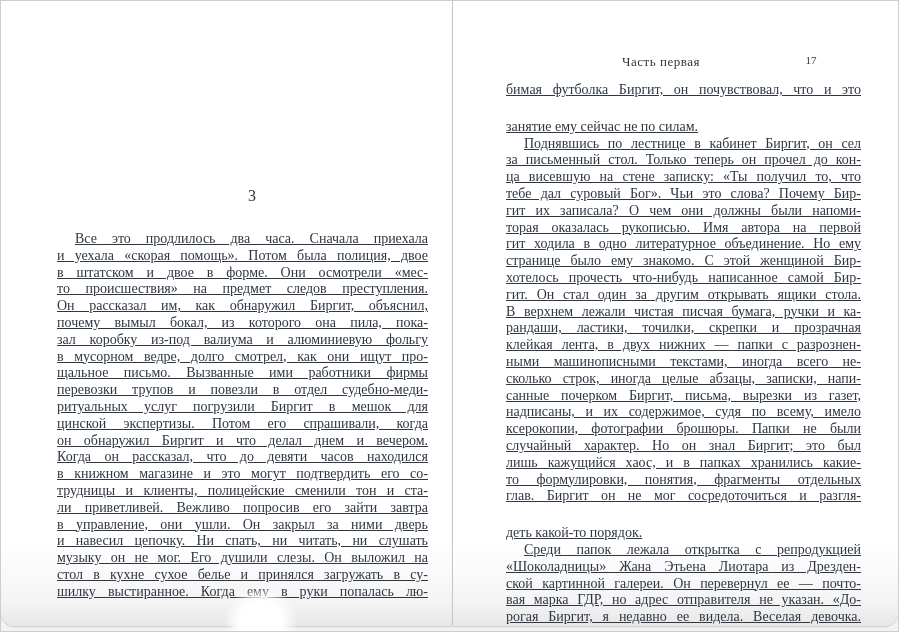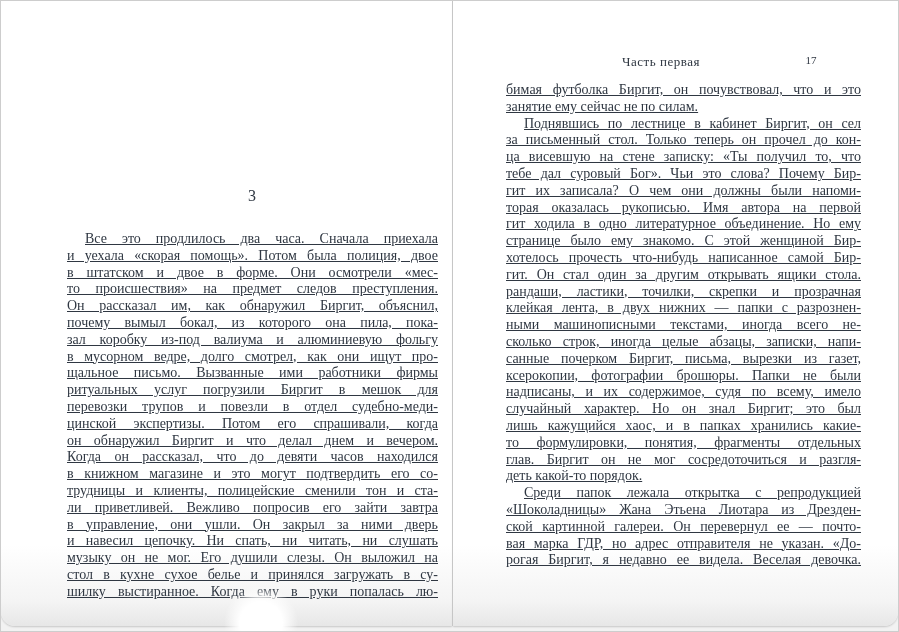--- a/index.html
+++ b/index.html
@@ -29,28 +29,28 @@
   }
   .running-header {
     position:absolute; left:505px; top:53px; width:310px;
     text-align:center; font-size:13px; letter-spacing:0.5px;
   }
   .page-number {
     position:absolute; left:796px; top:53px; width:28px;
     text-align:center; font-size:11px;
   }
   .text-block { position:absolute; font-size:14px;text-decoration:underline; }
-  .text-block.left-block  { left:66px;  top:230px; width:371px; }
+  .text-block.left-block  { left:56px;  top:230px; width:371px; }
   .text-block.right-block { left:505px; top:81px;  width:355px; }
   .line {
     line-height:16.8px; height:16.8px;
     text-align:justify; text-align-last:justify;
     white-space:normal; overflow:visible;
   }
-  .line.flush  { text-align-last:left; }
+  .line.flush  { text-align-last:left;margin-top:20px; }
   .line.indent { text-indent:18px; }
   .bottom-glow {
     position:absolute; left:223px; top:585px; width:74px; height:74px;
     border-radius:50%; z-index:4;
     background:radial-gradient(closest-side, #ffffff 58%, rgba(255,255,255,0) 100%);
   }
 </style>
 </head>
 <body>
 
@@ -69,22 +69,22 @@
   <div id="left-lines" class="text-block left-block">
       <div class="line indent">Все это продлилось два часа. Сначала приехала</div>
       <div class="line">и уехала «скорая помощь». Потом была полиция, двое</div>
       <div class="line">в штатском и двое в форме. Они осмотрели «мес-</div>
       <div class="line">то происшествия» на предмет следов преступления.</div>
       <div class="line">Он рассказал им, как обнаружил Биргит, объяснил,</div>
       <div class="line">почему вымыл бокал, из которого она пила, пока-</div>
       <div class="line">зал коробку из-под валиума и алюминиевую фольгу</div>
       <div class="line">в мусорном ведре, долго смотрел, как они ищут про-</div>
       <div class="line">щальное письмо. Вызванные ими работники фирмы</div>
+      <div class="line">перевозки трупов и повезли в отдел судебно-меди-</div>
       <div class="line">ритуальных услуг погрузили Биргит в мешок для</div>
-      <div class="line">перевозки трупов и повезли в отдел судебно-меди-</div>
       <div class="line">цинской экспертизы. Потом его спрашивали, когда</div>
       <div class="line">он обнаружил Биргит и что делал днем и вечером.</div>
       <div class="line">Когда он рассказал, что до девяти часов находился</div>
       <div class="line">в книжном магазине и это могут подтвердить его со-</div>
       <div class="line">трудницы и клиенты, полицейские сменили тон и ста-</div>
       <div class="line">ли приветливей. Вежливо попросив его зайти завтра</div>
       <div class="line">в управление, они ушли. Он закрыл за ними дверь</div>
       <div class="line">и навесил цепочку. Ни спать, ни читать, ни слушать</div>
       <div class="line">музыку он не мог. Его душили слезы. Он выложил на</div>
       <div class="line">стол в кухне сухое белье и принялся загружать в су-</div>
@@ -97,27 +97,28 @@
       <div class="line indent">Поднявшись по лестнице в кабинет Биргит, он сел</div>
       <div class="line">за письменный стол. Только теперь он прочел до кон-</div>
       <div class="line">ца висевшую на стене записку: «Ты получил то, что</div>
       <div class="line">тебе дал суровый Бог». Чьи это слова? Почему Бир-</div>
       <div class="line">гит их записала? О чем они должны были напоми-</div>
       <div class="line">торая оказалась рукописью. Имя автора на первой</div>
       <div class="line">гит ходила в одно литературное объединение. Но ему</div>
       <div class="line">странице было ему знакомо. С этой женщиной Бир-</div>
       <div class="line">хотелось прочесть что-нибудь написанное самой Бир-</div>
       <div class="line">гит. Он стал один за другим открывать ящики стола.</div>
+      <div class="line">В верхнем лежали чистая писчая бумага, ручки и ка-</div>
       <div class="line">рандаши, ластики, точилки, скрепки и прозрачная</div>
       <div class="line">клейкая лента, в двух нижних — папки с разрознен-</div>
       <div class="line">ными машинописными текстами, иногда всего не-</div>
       <div class="line">сколько строк, иногда целые абзацы, записки, напи-</div>
       <div class="line">санные почерком Биргит, письма, вырезки из газет,</div>
+      <div class="line">надписаны, и их содержимое, судя по всему, имело</div>
       <div class="line">ксерокопии, фотографии брошюры. Папки не были</div>
-      <div class="line">надписаны, и их содержимое, судя по всему, имело</div>
       <div class="line">случайный характер. Но он знал Биргит; это был</div>
       <div class="line">лишь кажущийся хаос, и в папках хранились какие-</div>
       <div class="line">то формулировки, понятия, фрагменты отдельных</div>
       <div class="line">глав. Биргит он не мог сосредоточиться и разгля-</div>
       <div class="line flush">деть какой-то порядок.</div>
       <div class="line indent">Среди папок лежала открытка с репродукцией</div>
       <div class="line">«Шоколадницы» Жана Этьена Лиотара из Дрезден-</div>
       <div class="line">ской картинной галереи. Он перевернул ее — почто-</div>
       <div class="line">вая марка ГДР, но адрес отправителя не указан. «До-</div>
       <div class="line">рогая Биргит, я недавно ее видела. Веселая девочка.</div>

